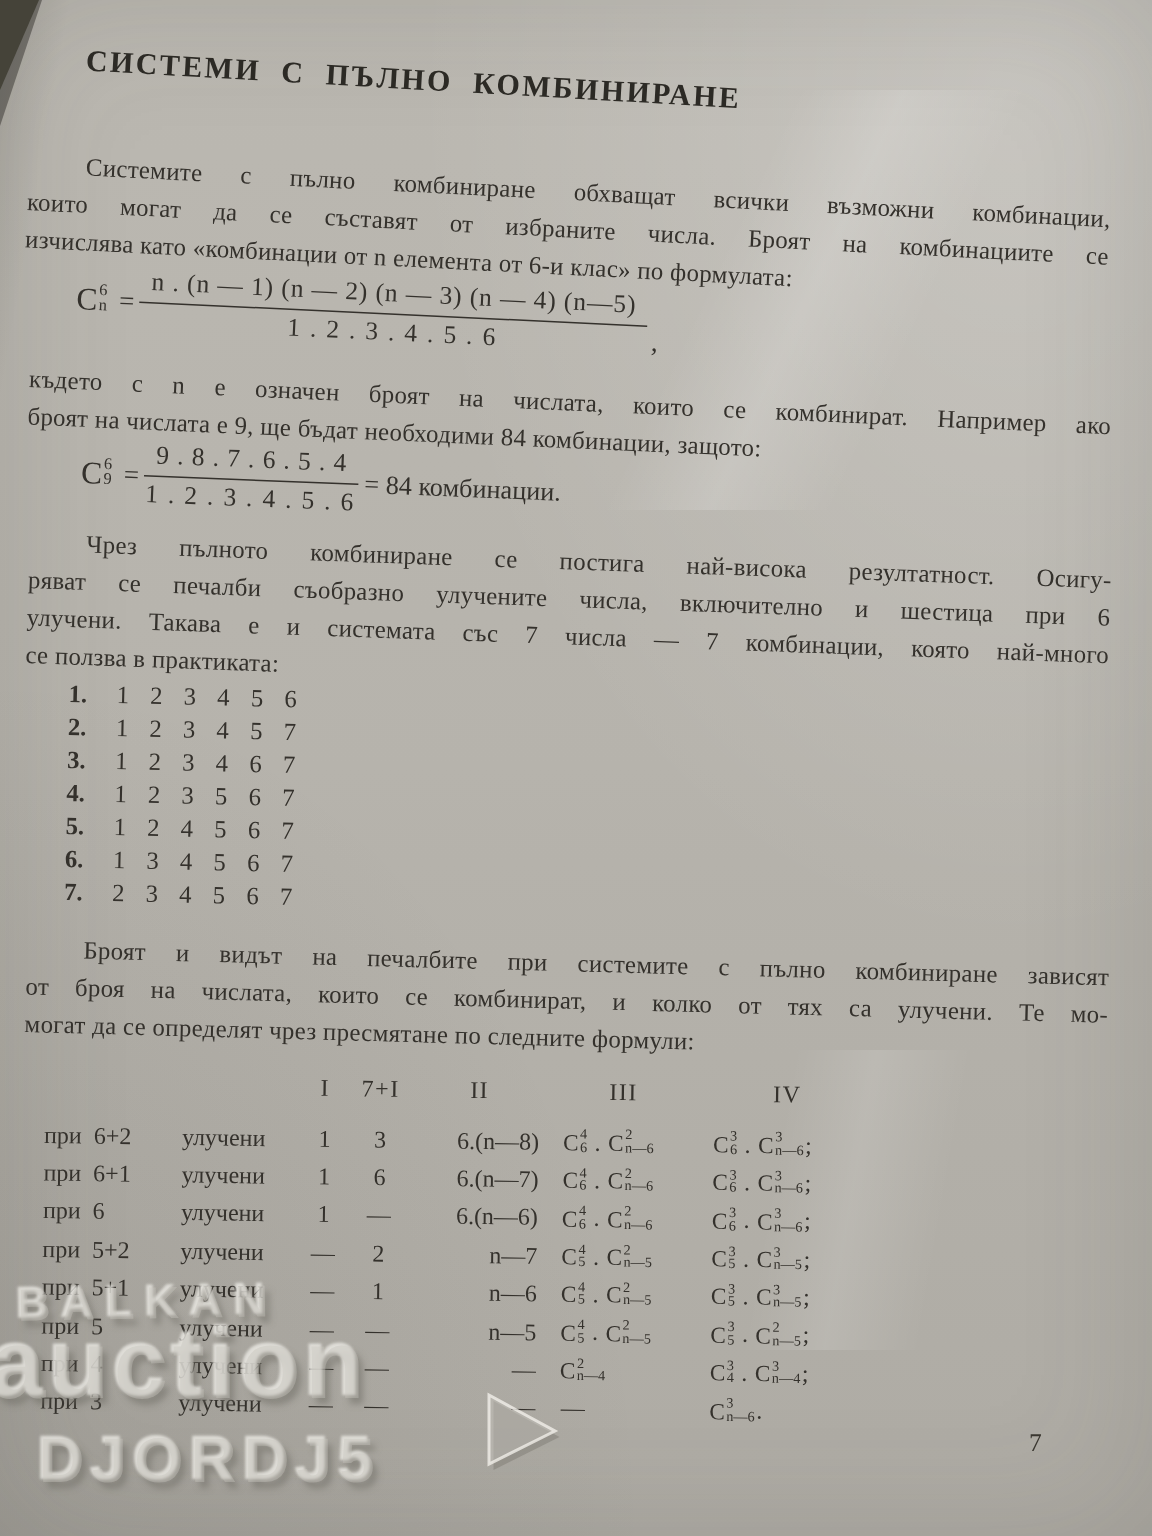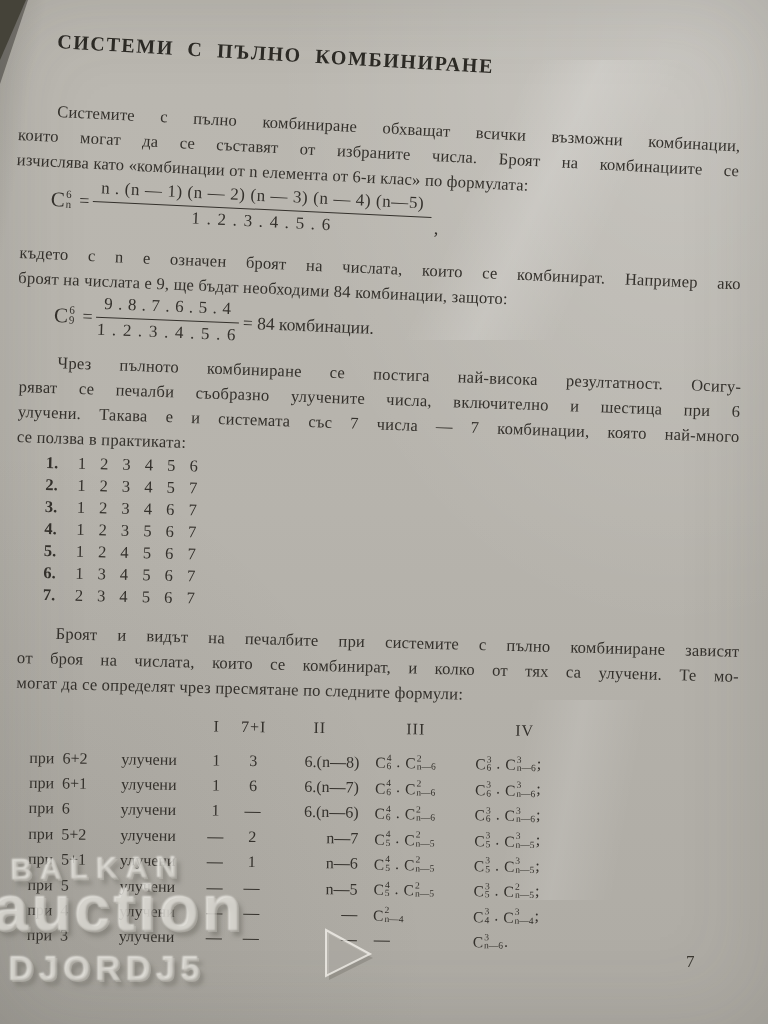--- a/index.html
+++ b/index.html
@@ -65,21 +65,21 @@
   .cml { text-align:left; padding-left:10px; }
 
   .page-no { font-size:17px; color:#39362f; }
 
   
   .wm { position:absolute; z-index:3; font-family:"Liberation Sans", sans-serif; font-weight:bold;
     color:rgba(198,195,188,0.42);
     text-shadow:-2px -2px 2px rgba(243,241,236,0.75), 3px 4px 4px rgba(108,105,98,0.50); }
   .wm-balkan { left:12px; top:853px; font-size:30px; letter-spacing:8px; transform:rotate(-1deg); }
   .wm-auction { left:-6px; top:872px; font-size:65px; letter-spacing:3px; }
-  .wm-djordj5 { left:10px; top:950px; font-size:35px; letter-spacing:5px; }
+  .wm-djordj5 { left:26px; top:950px; font-size:42px; letter-spacing:5px; }
   .wm-play { position:absolute; left:320px; top:928px; z-index:3; }
 </style>
 </head>
 <body>
 
 <div class="photo">
   <div class="crease1"></div>
   <div class="crease2"></div>
   <div class="corner-shadow"></div>
   <div class="corner-shadow2"></div>

